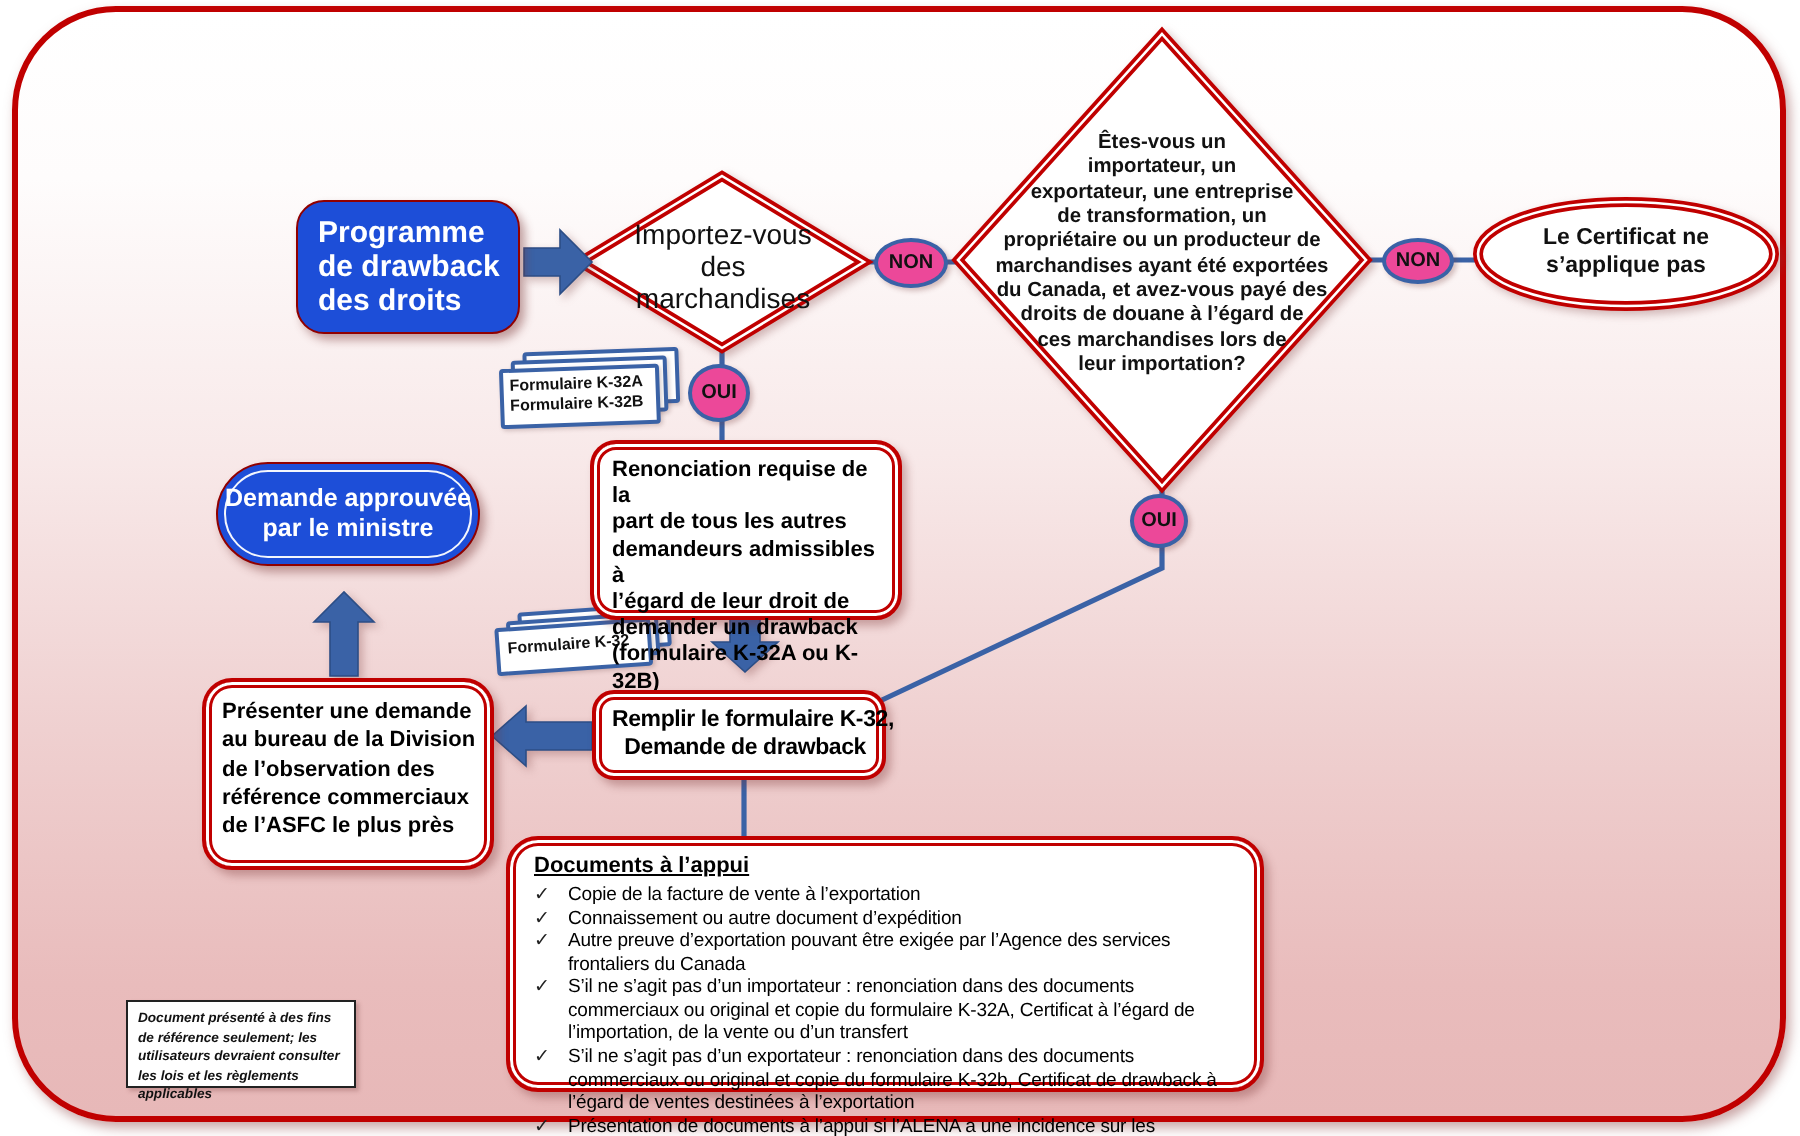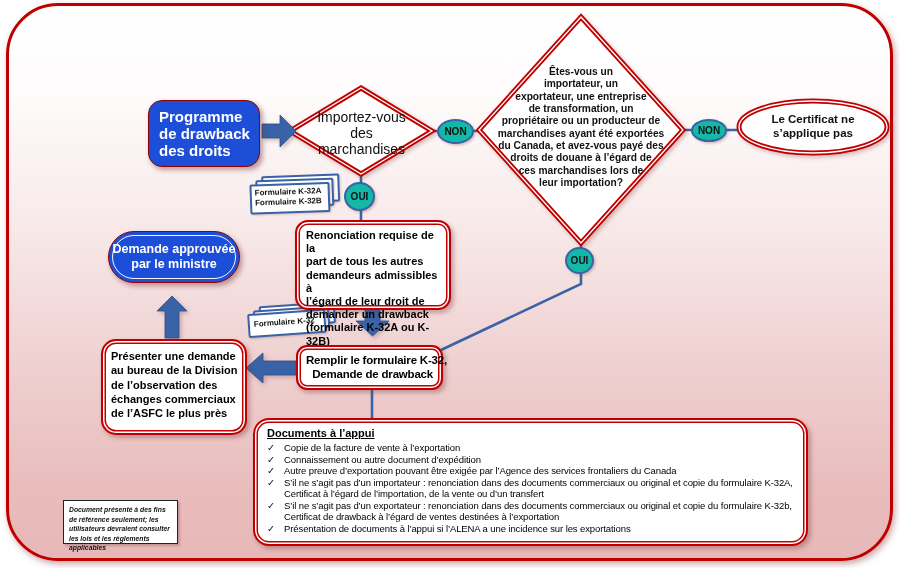--- a/index.html
+++ b/index.html
@@ -38,21 +38,21 @@
     font-size:12.5px; justify-content:center; text-align:center; line-height:1.2;
     outline:1.5px solid rgba(255,255,255,.95); outline-offset:-5px; }
 
   .d1-label { left:299px; top:109px; width:125px; text-align:center;
     font-weight:normal; font-size:14px; line-height:1.15; }
   .d2-label { left:481px; top:66px; width:200px; text-align:center;
     font-weight:bold; font-size:10.2px; line-height:1.21; }
   .end-oval-label { left:748px; top:113px; width:130px; text-align:center;
     font-weight:bold; font-size:11.5px; line-height:1.2; }
 
-  .circ { background:#14b8a6; border:2.5px solid #3A62A6; border-radius:50%;
+  .circ { background:#ec4899; border:2.5px solid #3A62A6; border-radius:50%;
     display:flex; align-items:center; justify-content:center;
     font-weight:bold; font-size:10px; color:#111;
     box-shadow:1.5px 1.5px 2.5px rgba(120,60,60,.3); }
   .non1 { left:437px; top:119px; width:37px; height:25px; }
   .non2 { left:691px; top:119px; width:36px; height:23px; }
   .oui1 { left:344px; top:182px; width:31px; height:29px; }
   .oui2 { left:565px; top:247px; width:29px; height:27px; }
 
   .waiver-box { left:295px; top:220px; width:156px; height:90px; border-radius:13px;
     font-size:11px; line-height:1.2; padding:7px 9px; white-space:pre-line; }
@@ -68,21 +68,21 @@
   .stack1 .s3 { left:12px; top:-8px; width:78px; height:28px; }
   .stack1 .s2 { left:6px; top:-4px; width:78px; height:28px; }
   .stack1 .s1 { left:0; top:0; width:80px; height:30px; font-size:8px; font-weight:bold;
     line-height:1.25; padding:2px 3px; white-space:pre-line; }
   .stack2 { left:248px; top:311px; width:90px; height:28px; transform:rotate(-4deg); }
   .stack2 .s3 { left:12px; top:-7px; width:76px; height:22px; }
   .stack2 .s2 { left:6px; top:-3px; width:76px; height:22px; }
   .stack2 .s1 { left:0; top:0; width:78px; height:24px; font-size:8px; font-weight:bold;
     padding:4px 4px; }
 
-  .documents-box { left:253px; top:418px; width:555px; height:128px; border-radius:16px;
+  .documents-box { left:253px; top:418px; width:379px; height:128px; border-radius:16px;
     padding:7px 12px 6px 12px; }
   .doc-title { font-weight:bold; font-size:11px; text-decoration:underline; margin-bottom:3px; }
   .doc-item { font-size:9.5px; line-height:1.22; padding-left:17px; letter-spacing:-0.1px; }
   .doc-item .check { display:inline-block; width:17px; margin-left:-17px; color:#222; }
 
   .disclaimer-box { left:63px; top:500px; width:115px; height:44px;
     background:#fff; border:1.3px solid #222; font-size:6.8px; font-weight:bold; font-style:italic;
     line-height:1.4; padding:4px 5px; box-shadow:1.5px 1.5px 2px rgba(120,60,60,.3); }
 </style>
 </head>
@@ -160,21 +160,21 @@
 part de tous les autres
 demandeurs admissibles à
 l’égard de leur droit de
 demander un drawback
 (formulaire K-32A ou K-32B)</div>
   <div class="abs rbox bold-it fill-box">Remplir le formulaire K-32,
 Demande de drawback</div>
   <div class="abs rbox bold-it submit-box">Présenter une demande
 au bureau de la Division
 de l’observation des
-échanges commerciaux
+référence commerciaux
 de l’ASFC le plus près</div>
   <div class="abs redfill approved-box pre">Demande approuvée
 par le ministre</div>
 
   <div class="abs rbox documents-box">
     <div class="doc-title">Documents à l’appui</div>
     <div>
         <div class="doc-item"><span class="check">✓</span><span>Copie de la facture de vente à l’exportation</span></div>
         <div class="doc-item"><span class="check">✓</span><span>Connaissement ou autre document d’expédition</span></div>
         <div class="doc-item"><span class="check">✓</span><span>Autre preuve d’exportation pouvant être exigée par l’Agence des services frontaliers du Canada</span></div>

